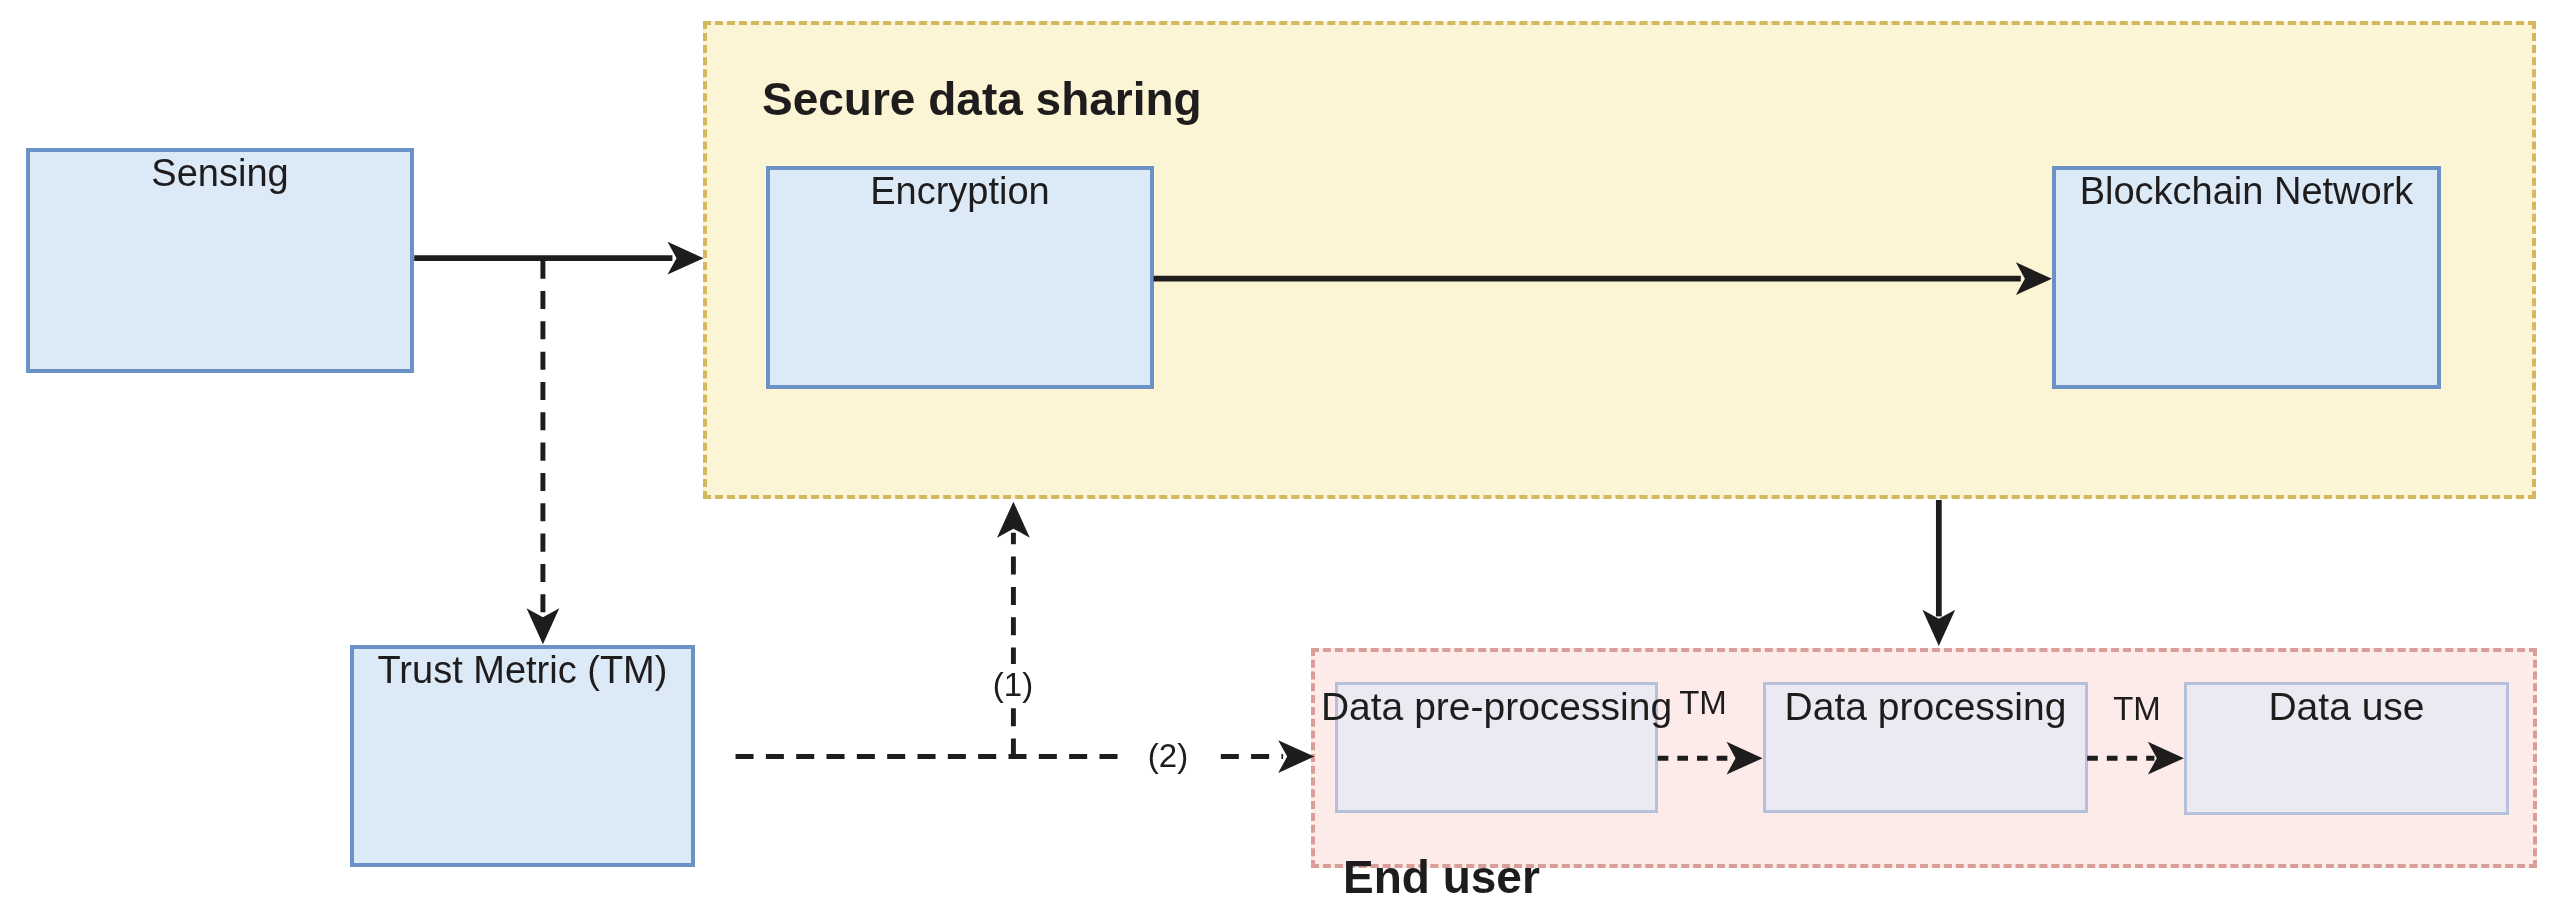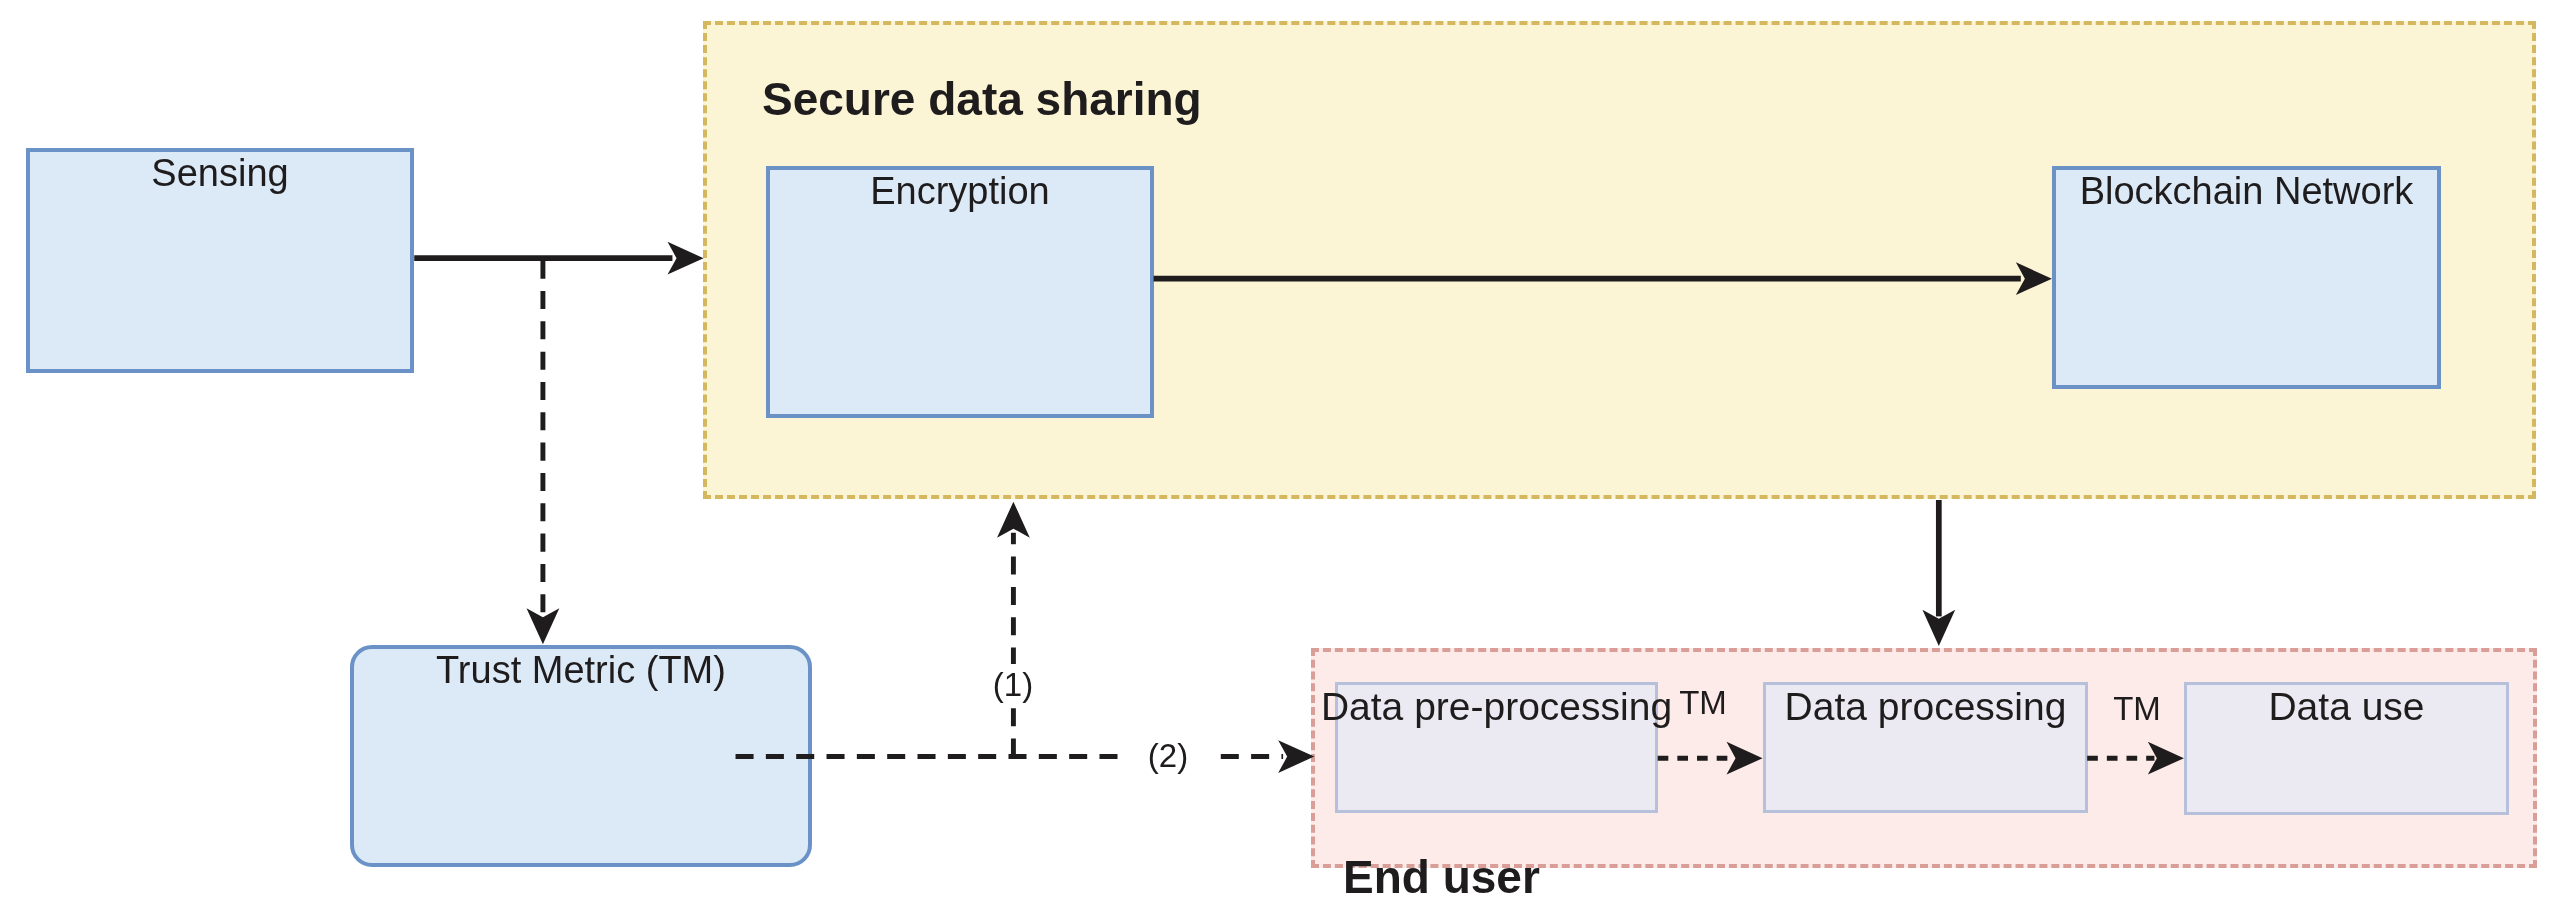--- a/index.html
+++ b/index.html
@@ -92,29 +92,29 @@
   <div class="container yellow" style="left:703px; top:20.5px; width:1833px; height:478px;"></div>
   <div class="container-title" style="left:762px; top:72px;">Secure data sharing</div>
 
   <div class="container pink" style="left:1311px; top:648px; width:1226px; height:220px;"></div>
   <div class="container-title" style="left:1343px; top:850px;text-align:center;">End user</div>
 
   <div class="node blue" style="left:26px; top:148px; width:388px; height:225px;">
     <span class="node-label">Sensing</span>
   </div>
 
-  <div class="node blue" style="left:766px; top:166px; width:388px; height:252px;">
+  <div class="node blue" style="left:766px; top:166px; width:388px; height:223px;">
     <span class="node-label">Encryption</span>
   </div>
 
   <div class="node blue" style="left:2052px; top:166px; width:389px; height:223px;">
     <span class="node-label">Blockchain Network</span>
   </div>
 
-  <div class="node blue" style="left:350px; top:645px; width:462px; height:222px;border-radius:22px;">
+  <div class="node blue" style="left:350px; top:645px; width:345px; height:222px;">
     <span class="node-label">Trust Metric (TM)</span>
   </div>
 
   <div class="node inner" style="left:1335px; top:682px; width:323px; height:131px;">
     <span class="node-label">Data pre-processing</span>
   </div>
 
   <div class="node inner" style="left:1763px; top:682px; width:325px; height:131px;">
     <span class="node-label">Data processing</span>
   </div>

